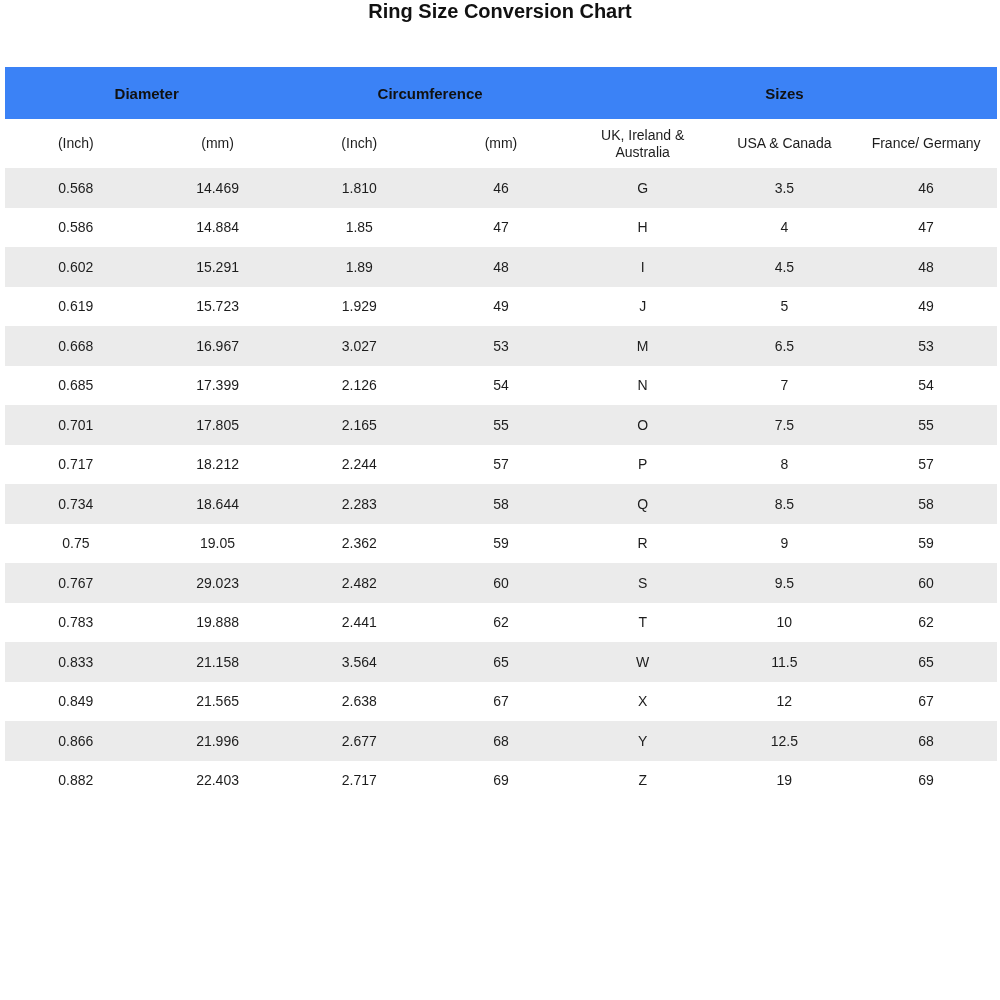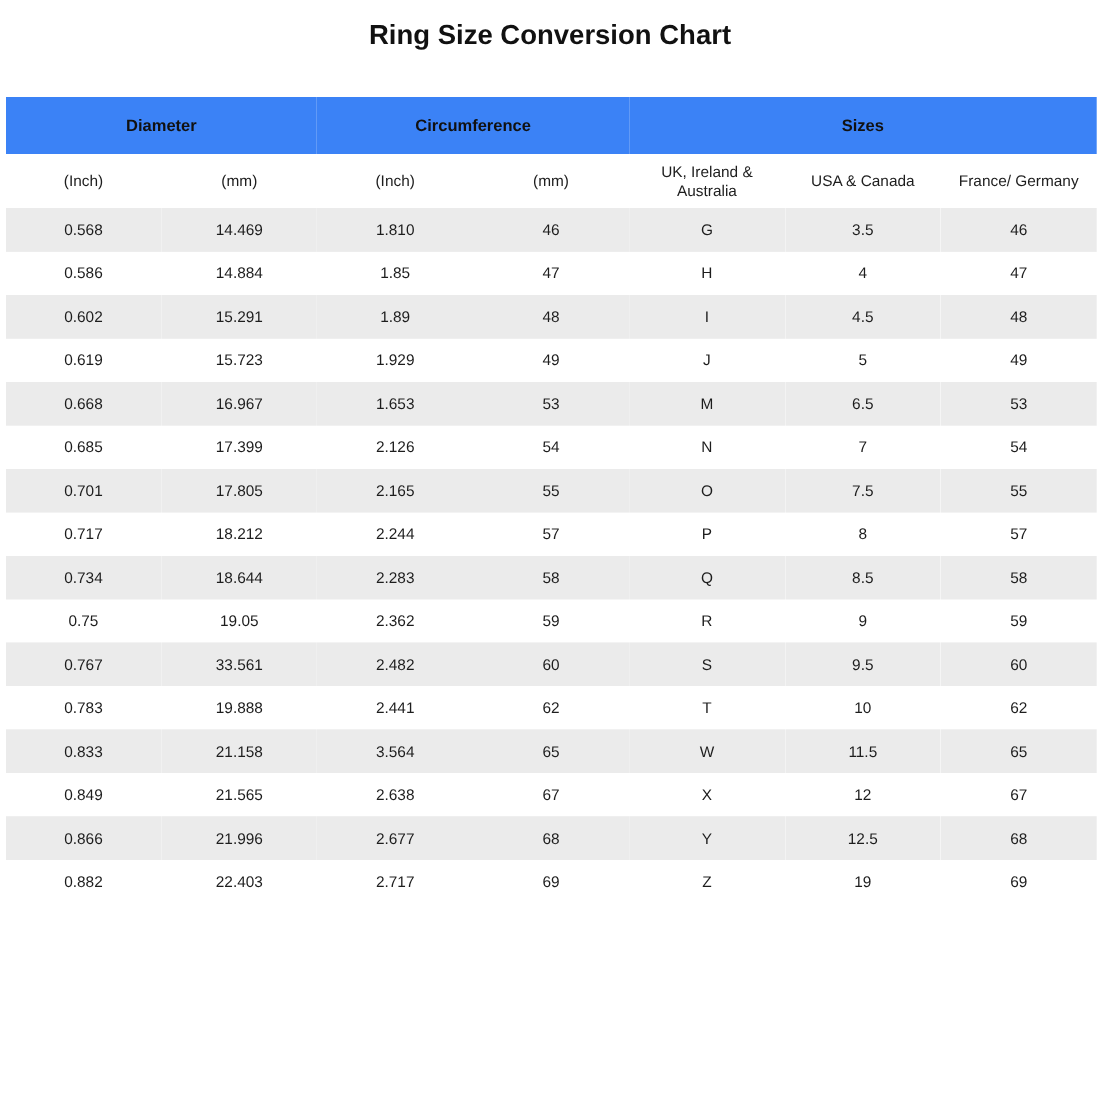--- a/index.html
+++ b/index.html
@@ -7,22 +7,21 @@
     padding: 0;
     background: #ffffff;
     width: 1000px;
     height: 1000px;
     font-family: "Liberation Sans", sans-serif;
     color: #1d1d1d;
     -webkit-font-smoothing: antialiased;
   }
   .page-title {
     margin: 0;
-    padding-top: 21px;
-    font-size: 25px;
+    font-size: 20px;
     line-height: 22px;
     font-weight: bold;
     text-align: center;
     color: #111111;
   }
   table.conversion-table {
     border-collapse: collapse;
     table-layout: fixed;
     width: 992px;
     margin: 45px 0 0 5px;
@@ -123,21 +122,21 @@
         <td>15.723</td>
         <td>1.929</td>
         <td>49</td>
         <td>J</td>
         <td>5</td>
         <td>49</td>
       </tr>
       <tr>
         <td>0.668</td>
         <td>16.967</td>
-        <td>1.653</td>
+        <td>3.027</td>
         <td>53</td>
         <td>M</td>
         <td>6.5</td>
         <td>53</td>
       </tr>
       <tr>
         <td>0.685</td>
         <td>17.399</td>
         <td>2.126</td>
         <td>54</td>
@@ -176,21 +175,21 @@
         <td>0.75</td>
         <td>19.05</td>
         <td>2.362</td>
         <td>59</td>
         <td>R</td>
         <td>9</td>
         <td>59</td>
       </tr>
       <tr>
         <td>0.767</td>
-        <td>33.561</td>
+        <td>29.023</td>
         <td>2.482</td>
         <td>60</td>
         <td>S</td>
         <td>9.5</td>
         <td>60</td>
       </tr>
       <tr>
         <td>0.783</td>
         <td>19.888</td>
         <td>2.441</td>

